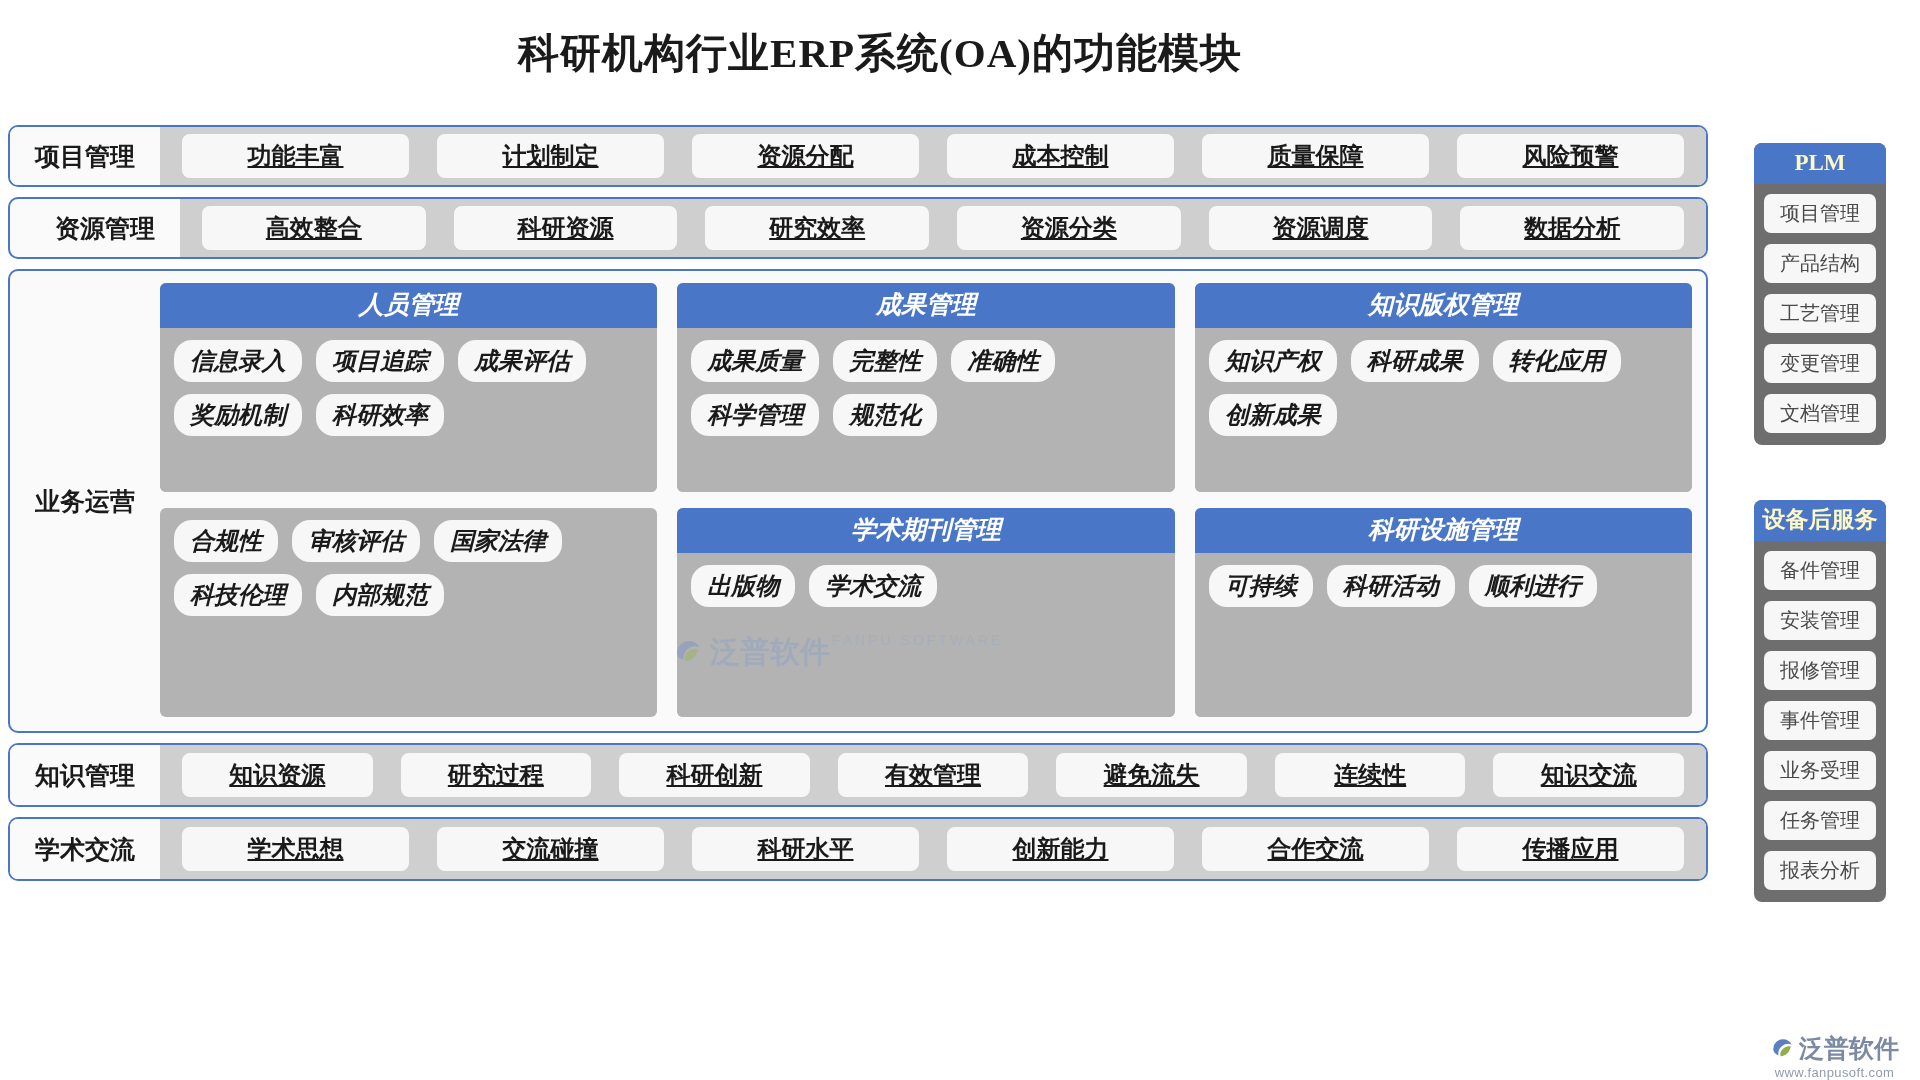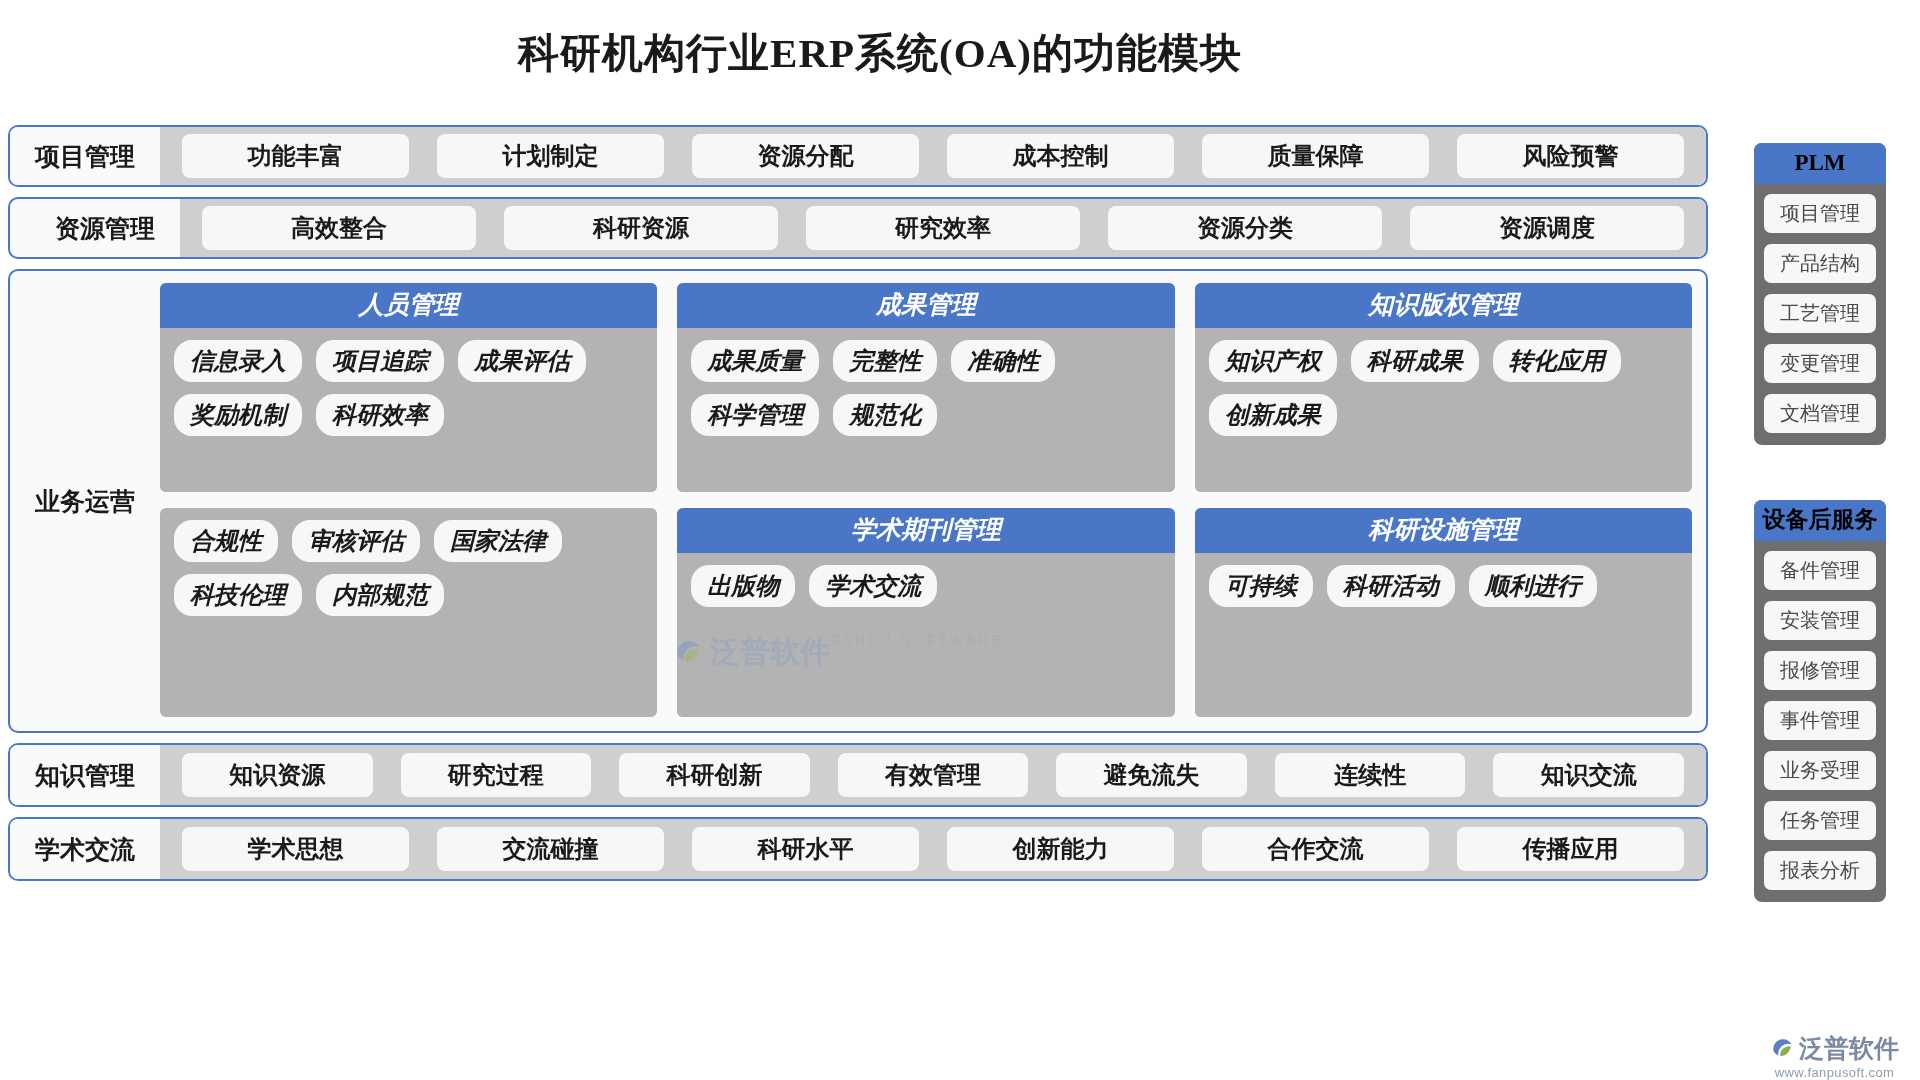--- a/index.html
+++ b/index.html
@@ -55,20 +55,21 @@
     flex: 1 1 auto;
     background: #cfcfcf;
     display: flex;
     align-items: center;
     padding: 10px 8px;
     gap: 0;
   }
   .band-strip .pill {
     flex: 1 1 0;
     margin: 12px 14px;
+    text-decoration: underline;
   }
 
   .pill {
     background: #f7f7f7;
     border-radius: 8px;
     font-size: 24px;
     font-weight: 700;
     color: #1a1a1a;
     text-align: center;
     padding: 7px 10px;
@@ -153,21 +154,21 @@
     top: 0; width: 132px;
     background: #6e6e6e;
     border-radius: 8px;
     padding: 0 0 12px;
     overflow: hidden;
   }
   .side.plm { left: 1754px; top: 143px; }
   .side.svc { left: 1754px; top: 500px; }
   .side-head {
     background: #4a76c8;
-    color: #000000;
+    color: #fef9c3;
     font-size: 23px;
     font-weight: 700;
     text-align: center;
     padding: 7px 4px 8px;
     line-height: 1.15;
   }
   .side-items {
     padding: 10px 10px 0;
     display: flex;
     flex-direction: column;
@@ -245,20 +246,21 @@
     </div>
 
     <div class="band r2">
       <div class="band-label">资源管理</div>
       <div class="band-strip">
         <div class="pill">高效整合</div>
         <div class="pill">科研资源</div>
         <div class="pill">研究效率</div>
         <div class="pill">资源分类</div>
         <div class="pill">资源调度</div>
+        <div class="pill">数据分析</div>
       </div>
     </div>
 
     <div class="ops">
       <div class="ops-label">业务运营</div>
       <div class="ops-grid">
 
         <div class="card">
           <div class="card-head">人员管理</div>
           <div class="card-body">

